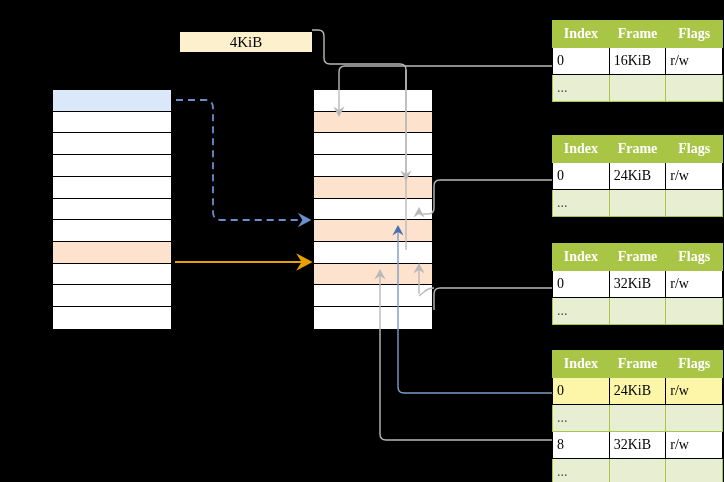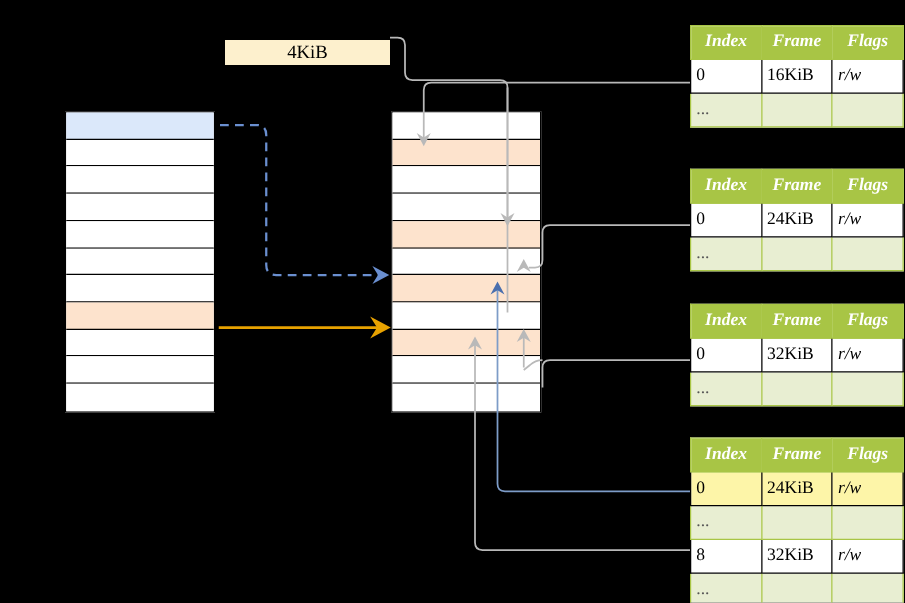--- a/index.html
+++ b/index.html
@@ -18,28 +18,28 @@
   .chip{position:absolute;background:#fdf0cd;color:#000;text-align:center;
         font-size:15px;line-height:20px;height:20px;}
 
   
   .ptable{position:absolute;border-collapse:collapse;table-layout:fixed;
           background:#fff;border:1.4px solid #a8c545;}
   .ptable td,.ptable th{border:1.4px solid #000;padding:0 4px;
           font-size:14px;line-height:1;height:26px;vertical-align:middle;
           font-family:"Liberation Serif", serif;}
   .ptable th{background:#a8c545;color:#fff;font-weight:bold;
-          border-color:#a8c545;border-bottom-color:#a8c545;font-style:italic;}
+          border-color:#a8c545;border-bottom-color:#a8c545;}
   .ptable th + th{border-left:1.4px solid #fff;}
   .ptable tr.dots td{background:#e8eed2;color:#555;border-color:#a8c545;}
   .ptable tr.dots td + td{border-left:1.4px solid #000;}
   .hl{background:#fdf5a8 !important;}
   .ptable td.c-index{width:57px;}
   .ptable td.c-frame{width:60px;}
-  .ptable td.c-flags{width:54px;font-style:italic;}
+  .ptable td.c-flags{width:54px;}
 
   svg.wires{position:absolute;left:0;top:0;width:724px;height:482px;
             pointer-events:none;overflow:visible;}
 </style>
 </head>
 <body>
 
 <div class="stage">
 
   <div class="chip" style="left:180px;top:32px;width:132px;">4KiB</div>

